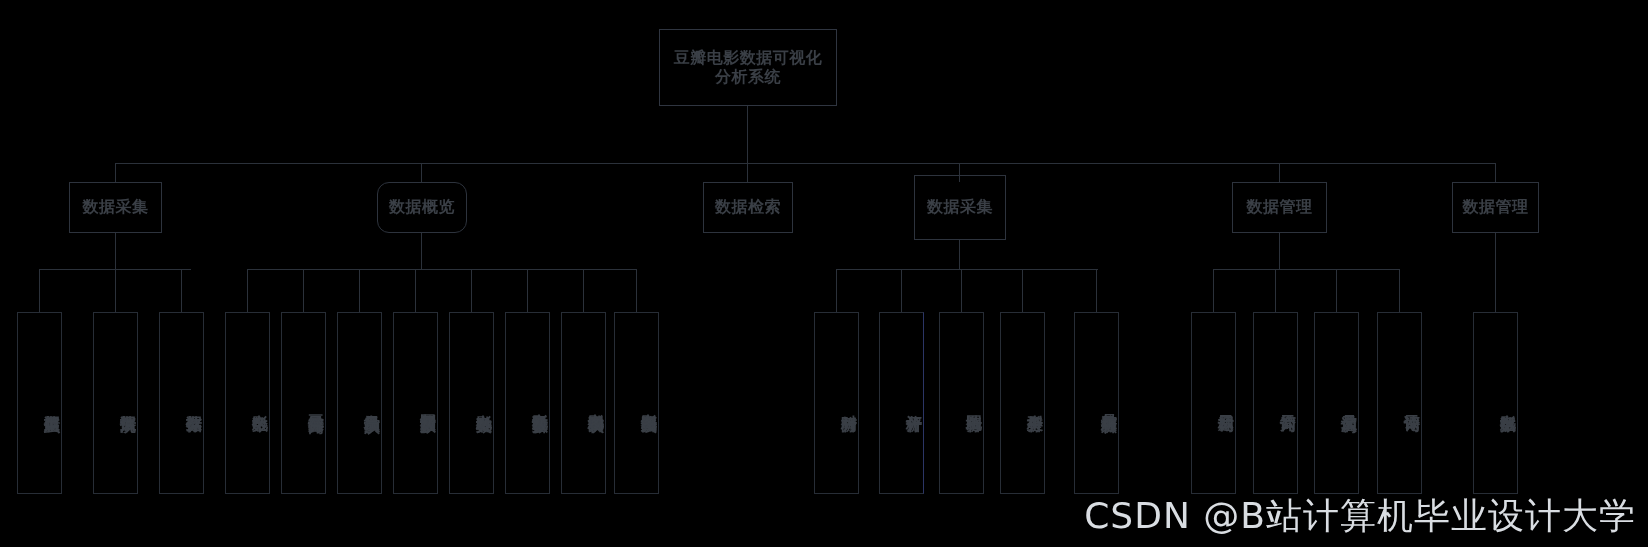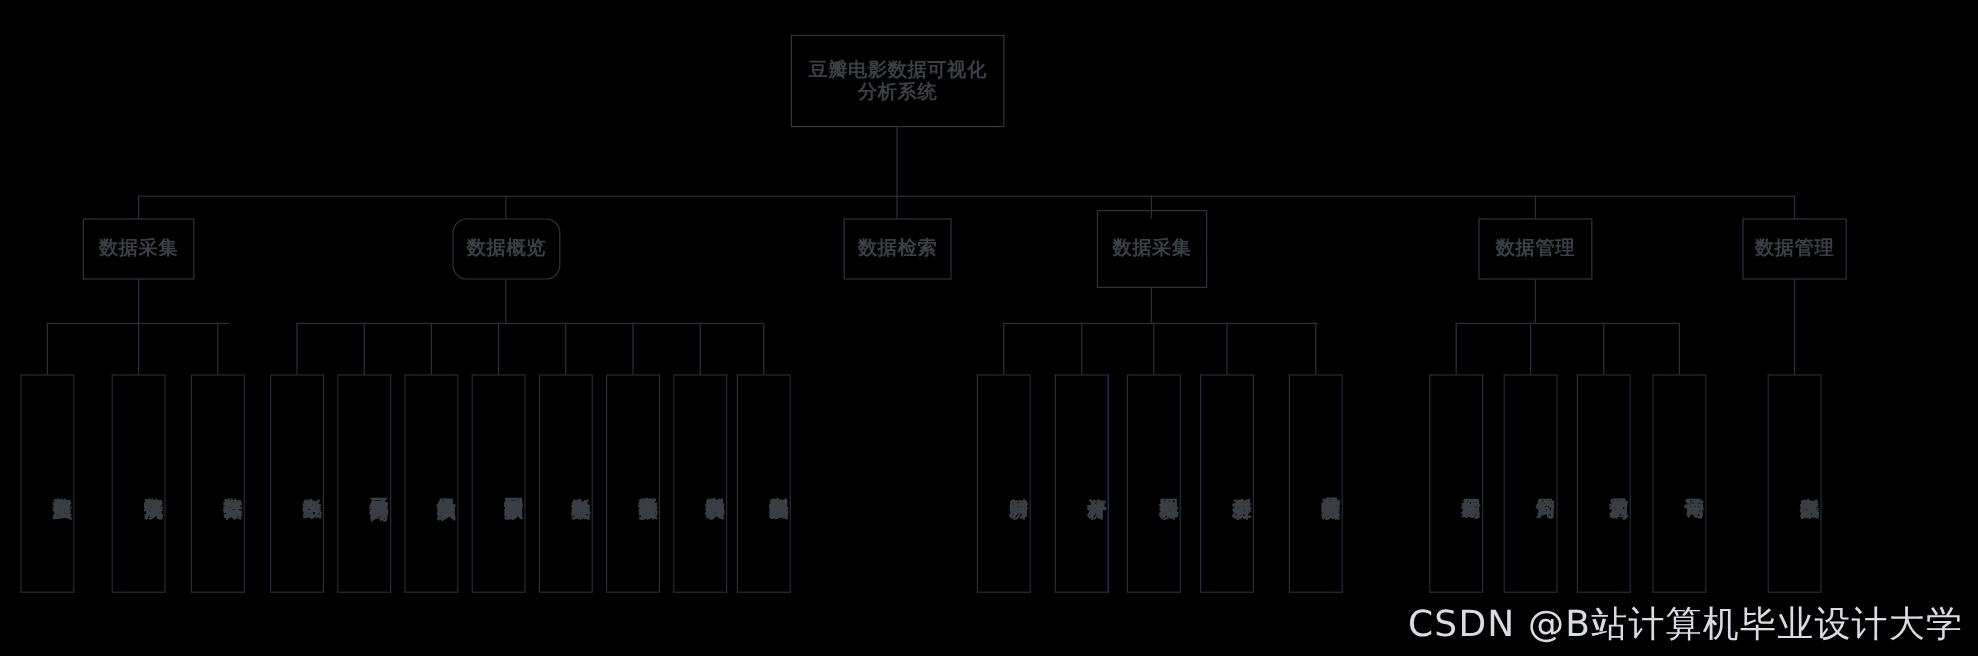--- a/index.html
+++ b/index.html
@@ -59,21 +59,21 @@
   }
   .ln.v { width: 1.4px; }
   .ln.h { height: 1.4px; }
 
   
   #watermark {
     position: absolute;
     right: 12px;
     bottom: 6px;
     color: #d9dde2;
-    font-size: 30px;
+    font-size: 36px;
     font-weight: 400;
     letter-spacing: 1px;
     white-space: nowrap;
     font-family: "DejaVu Sans", "Liberation Sans", sans-serif;
   }
 </style>
 </head>
 <body>
 
 <div id="canvas">

